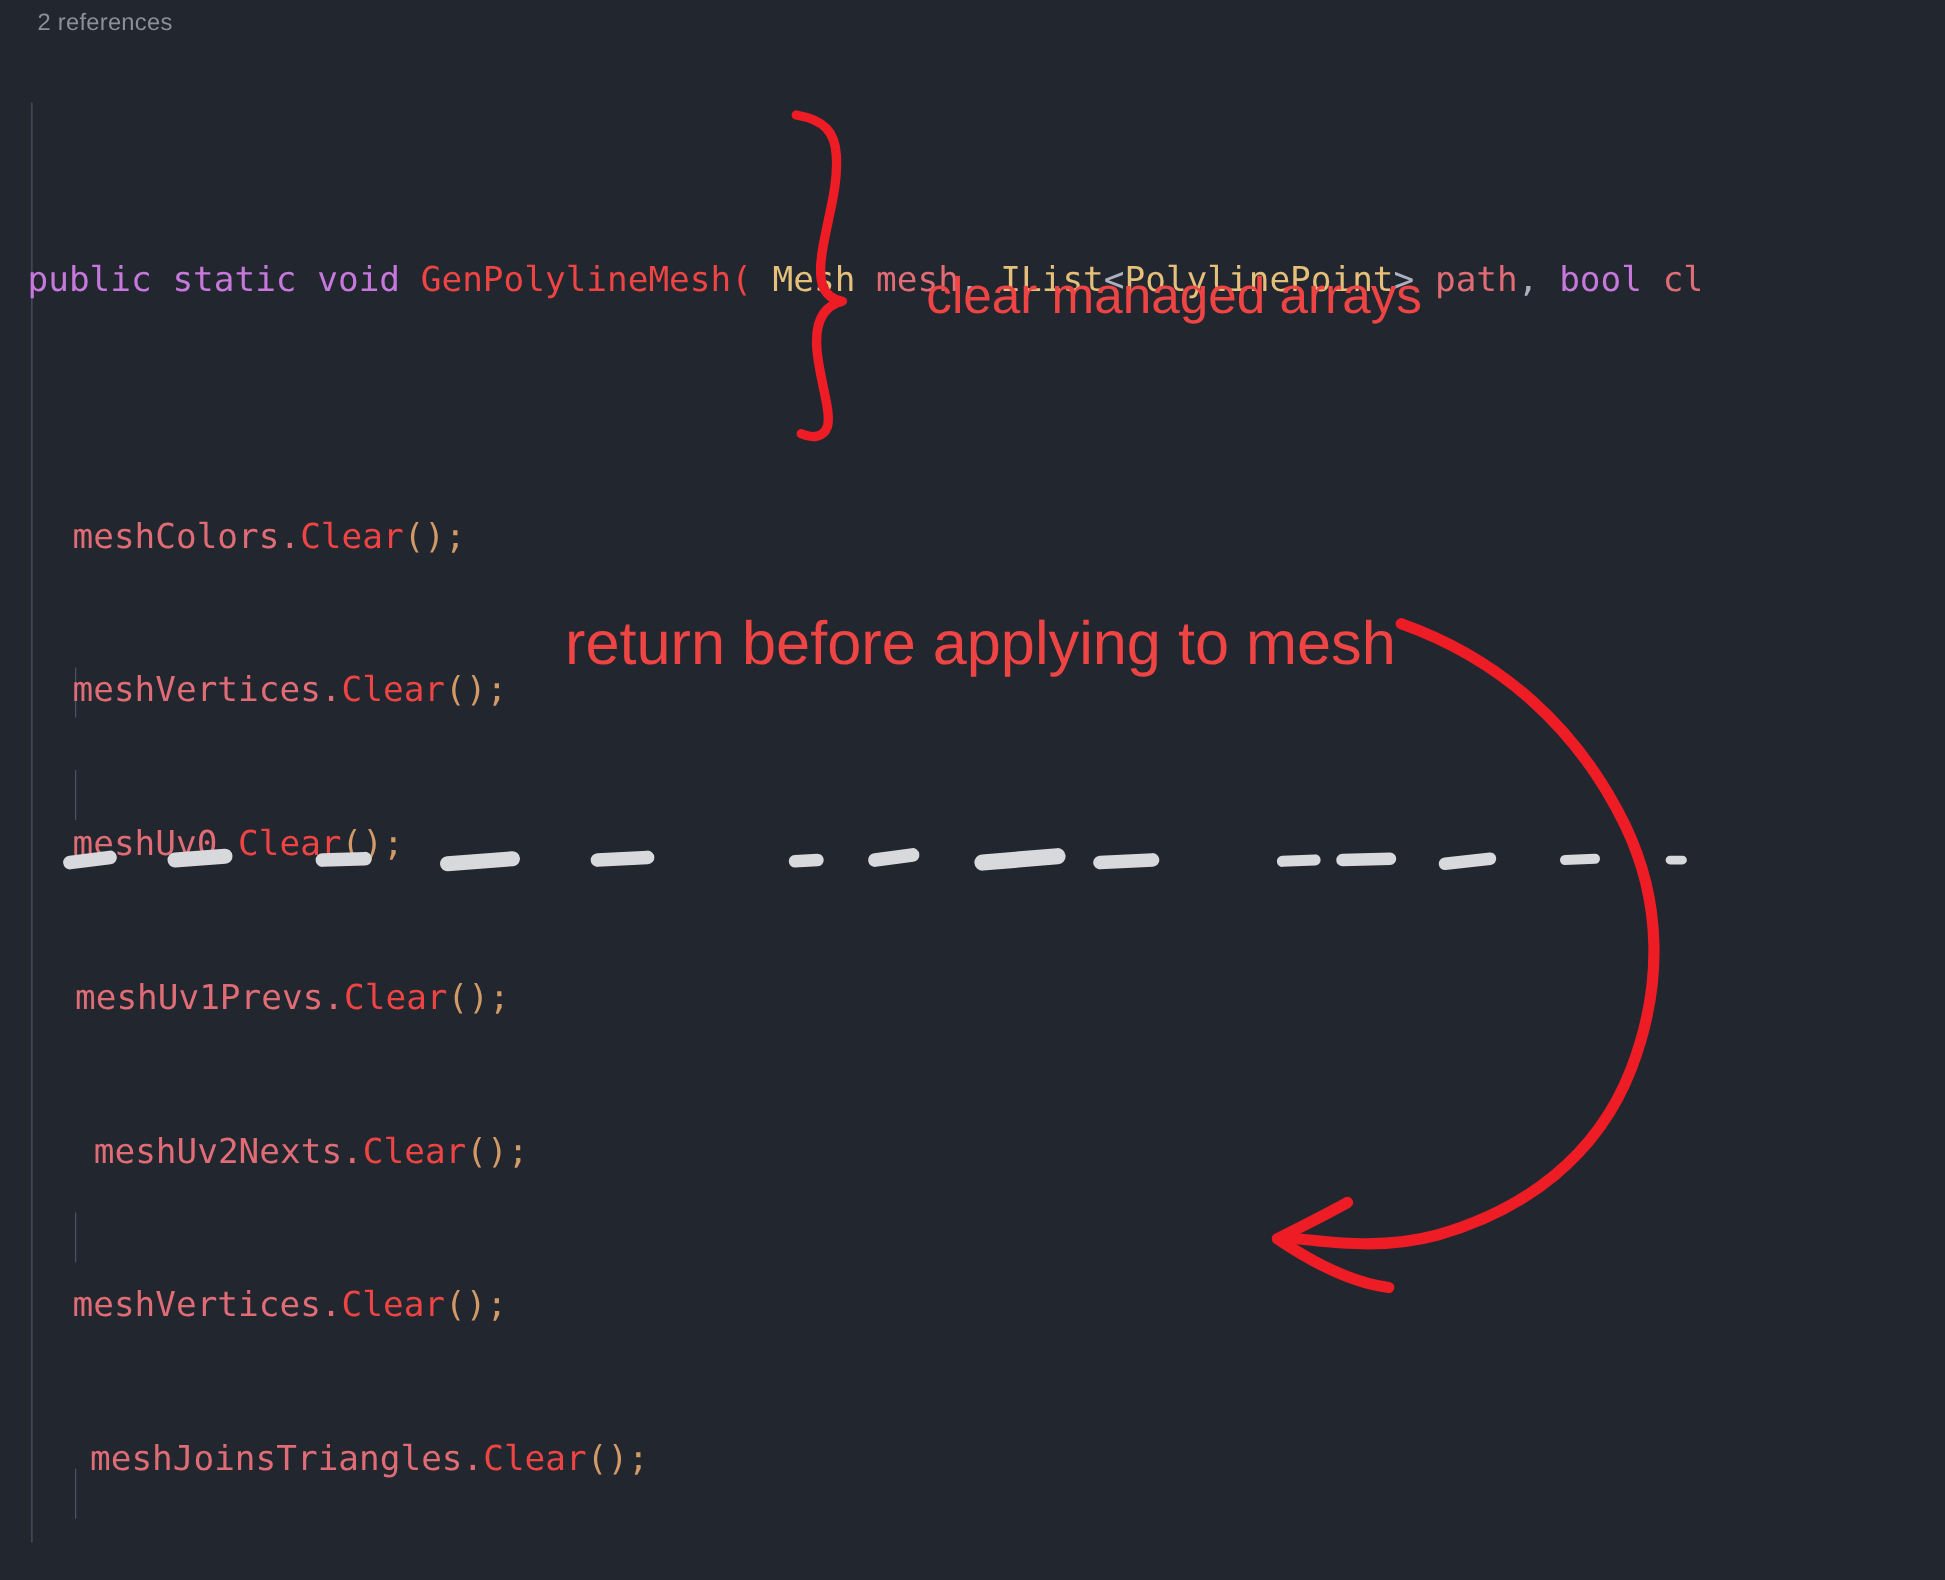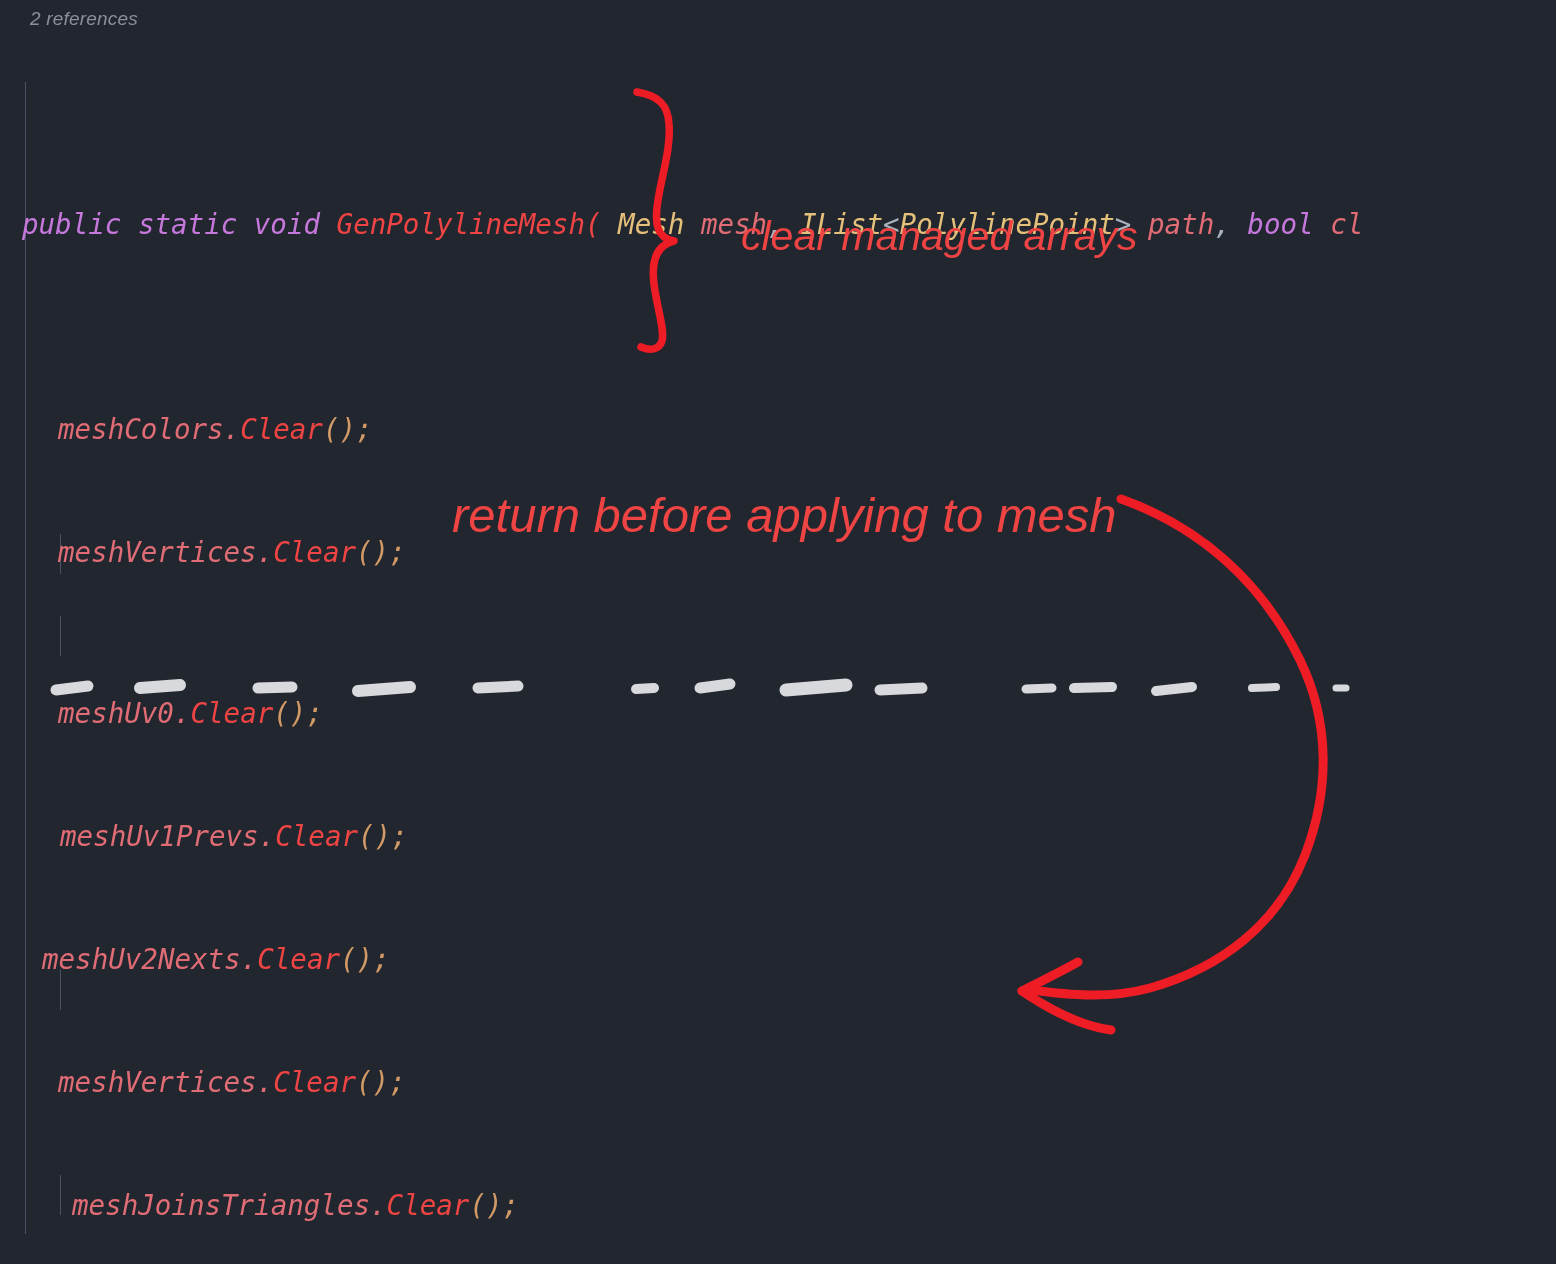--- a/index.html
+++ b/index.html
@@ -8,21 +8,20 @@
     padding: 0;
     background: #22262e;
   }
   #root {
     position: relative;
     width: 1360px;
     height: 1264px;
     background: #22262e;
     overflow: hidden;
     font-family: "DejaVu Sans Mono", "Liberation Mono", monospace;
-    font-style: italic;
   }
 
   
   .codelens {
     position: absolute;
     left: 30px;
     top: 8px;
     font-family: "Liberation Sans", sans-serif;
     font-size: 19px;
     color: #8a8f98;
@@ -102,23 +101,23 @@
   <div class="guide" style="left:60px; top:1175px; height:40px;"></div>
 
   <div class="code">
 
     
     <div class="line" style="padding-left:22px;"><span class="kw">public</span><span class="op"> </span><span class="kw">static</span><span> </span><span class="kw">void</span><span> </span><span class="fn">GenPolylineMesh</span><span class="fn">(</span><span> </span><span class="type">Mesh</span><span> </span><span class="id">mesh</span><span class="op">,</span><span> </span><span class="type">IList</span><span class="ang">&lt;</span><span class="type">PolylinePoint</span><span class="ang">&gt;</span><span> </span><span class="id">path</span><span class="op">,</span><span> </span><span class="kw">bool</span><span> </span><span class="id">closed</span></div>
 
     
     <div class="line" style="padding-left:58px;"><span class="id">meshColors</span><span class="id">.</span><span class="fn">Clear</span><span class="punc">();</span></div>
     <div class="line" style="padding-left:58px;"><span class="id">meshVertices</span><span class="id">.</span><span class="fn">Clear</span><span class="punc">();</span></div>
-    <div class="line" style="padding-left:58px;margin-top:38px;"><span class="id">meshUv0</span><span class="id">.</span><span class="fn">Clear</span><span class="punc">();</span></div>
+    <div class="line" style="padding-left:58px;"><span class="id">meshUv0</span><span class="id">.</span><span class="fn">Clear</span><span class="punc">();</span></div>
     <div class="line" style="padding-left:60px;"><span class="id">meshUv1Prevs</span><span class="id">.</span><span class="fn">Clear</span><span class="punc">();</span></div>
-    <div class="line" style="padding-left:42px;"><span class="id">meshUv2Nexts</span><span class="id">.</span><span class="fn">Clear</span><span class="punc">();</span></div>
+    <div class="line" style="padding-left:75px;"><span class="id">meshUv2Nexts</span><span class="id">.</span><span class="fn">Clear</span><span class="punc">();</span></div>
     <div class="line" style="padding-left:58px;"><span class="id">meshVertices</span><span class="id">.</span><span class="fn">Clear</span><span class="punc">();</span></div>
     <div class="line" style="padding-left:72px;"><span class="id">meshJoinsTriangles</span><span class="id">.</span><span class="fn">Clear</span><span class="punc">();</span></div>
 
     
 
     
     
 
     
 

